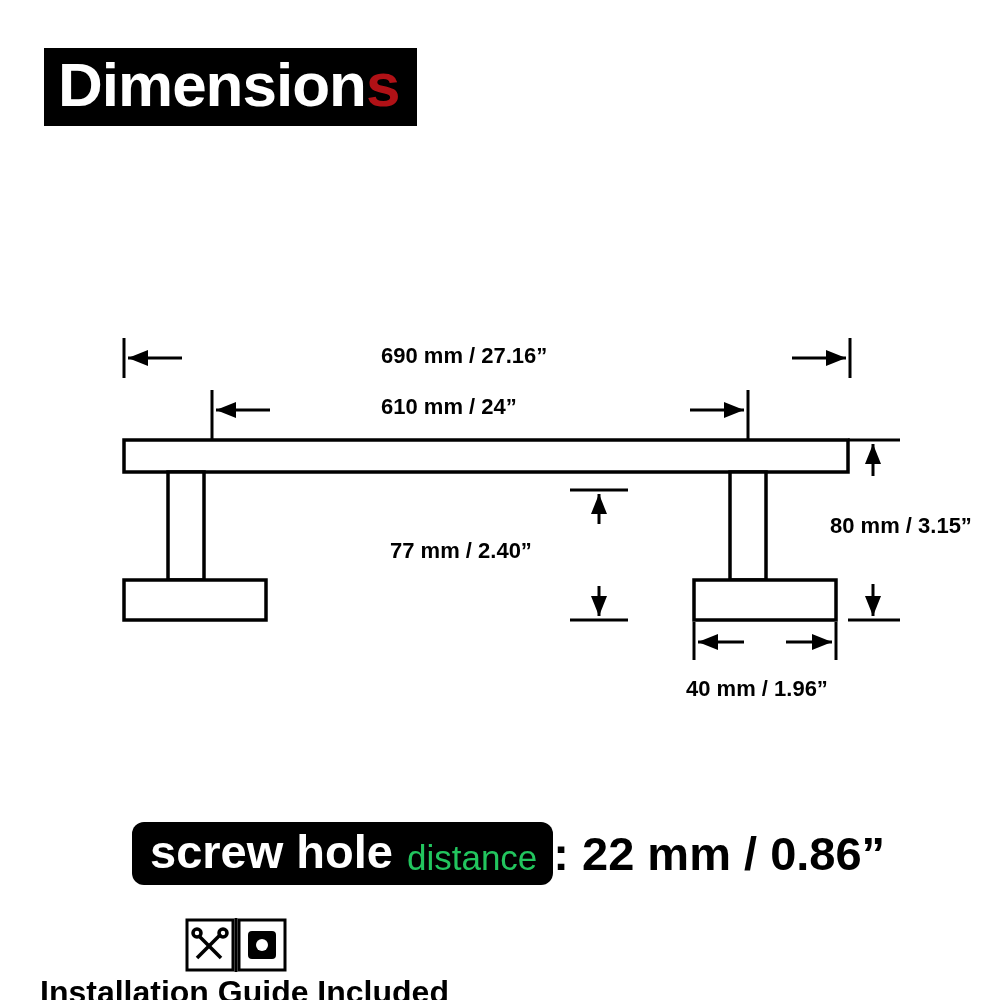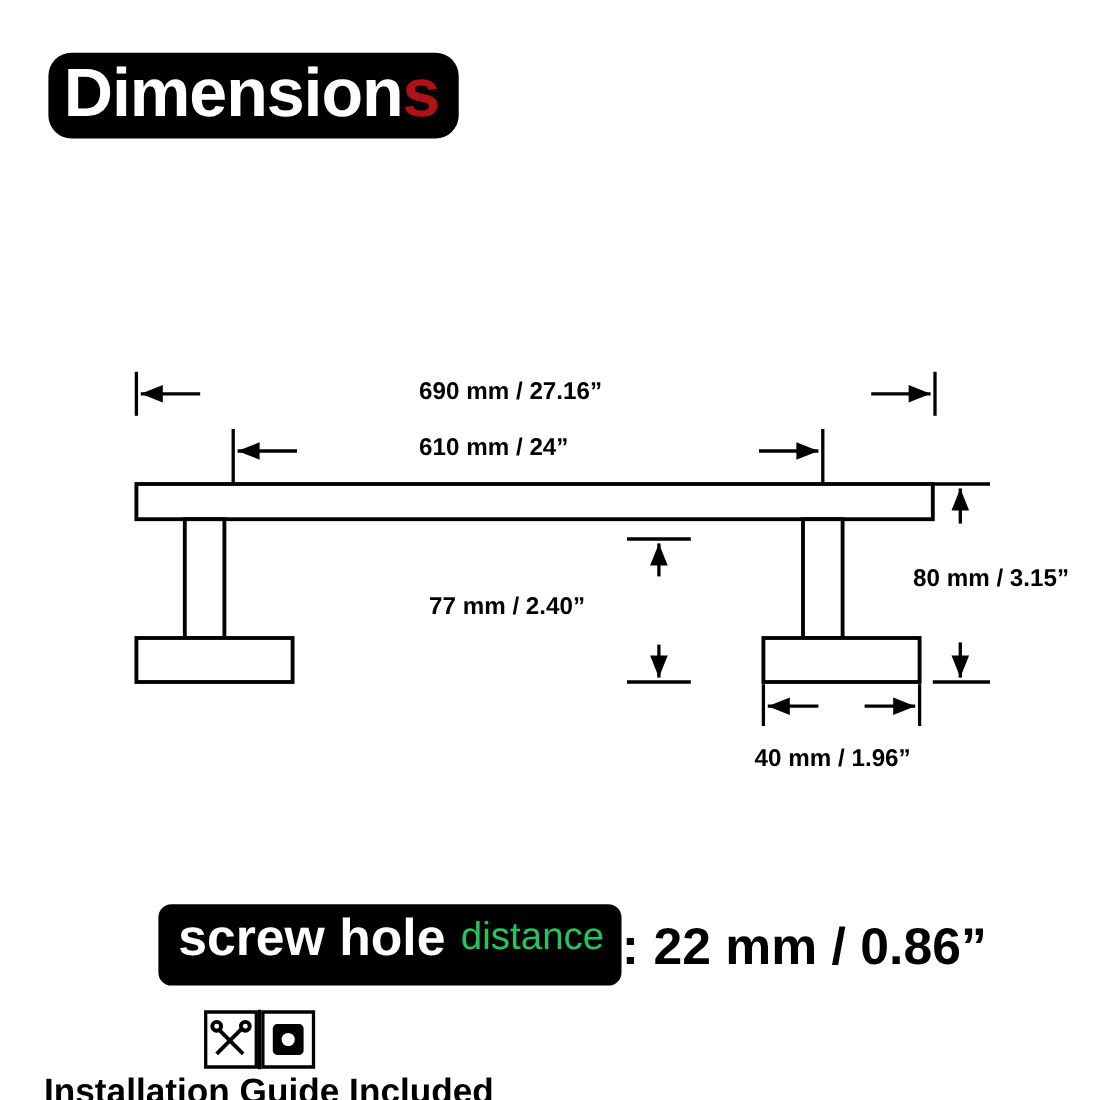--- a/index.html
+++ b/index.html
@@ -14,21 +14,21 @@
     font-family: "Liberation Sans", sans-serif;
     overflow: hidden;
   }
 
   
   #title-badge {
     position: absolute;
     left: 44px;
     top: 48px;
     background: #000000;
-    border-radius: 21px;
+    border-radius: 0;
     padding: 6px 18px 10px 14px;
     display: flex;
     align-items: baseline;
   }
   #title-badge .t-main {
     color: #ffffff;
     font-size: 62px;
     font-weight: bold;
     letter-spacing: -1px;
     line-height: 1;
@@ -70,24 +70,23 @@
   #screw-row {
     position: absolute;
     left: 132px;
     top: 822px;
     display: flex;
     align-items: center;
   }
   #screw-badge {
     background: #000000;
     border-radius: 12px;
-    padding: 6px 16px 21px 18px;
-    display: flex;
-    align-items: center;
-    margin-left: 12px;
+    padding: 6px 16px 10px 18px;
+    display: flex;
+    align-items: flex-end;
   }
   #screw-badge .s-white {
     color: #ffffff;
     font-size: 47px;
     font-weight: bold;
     line-height: 1;
   }
   #screw-badge .s-red {
     color: #22c55e;
     font-size: 35px;

